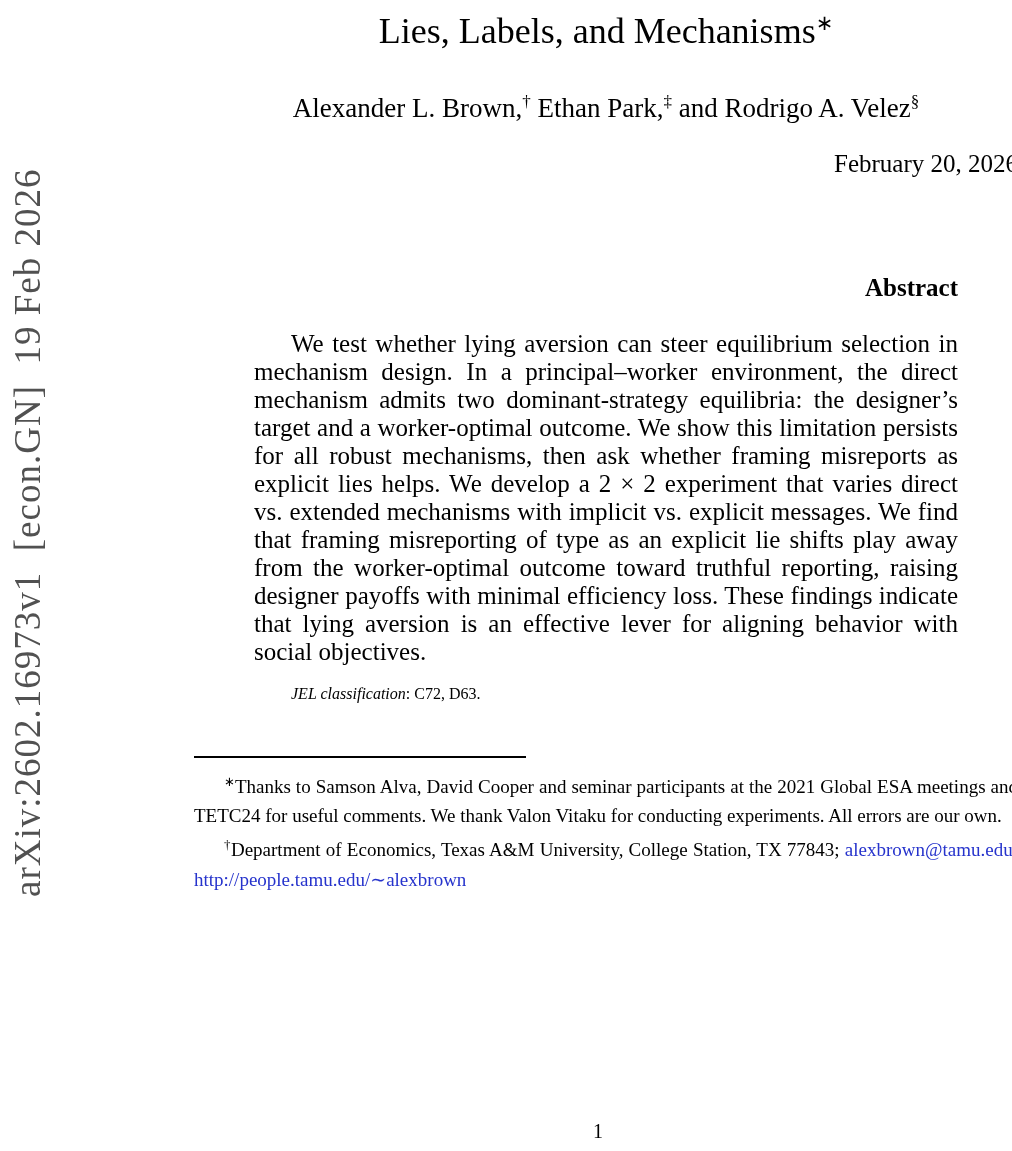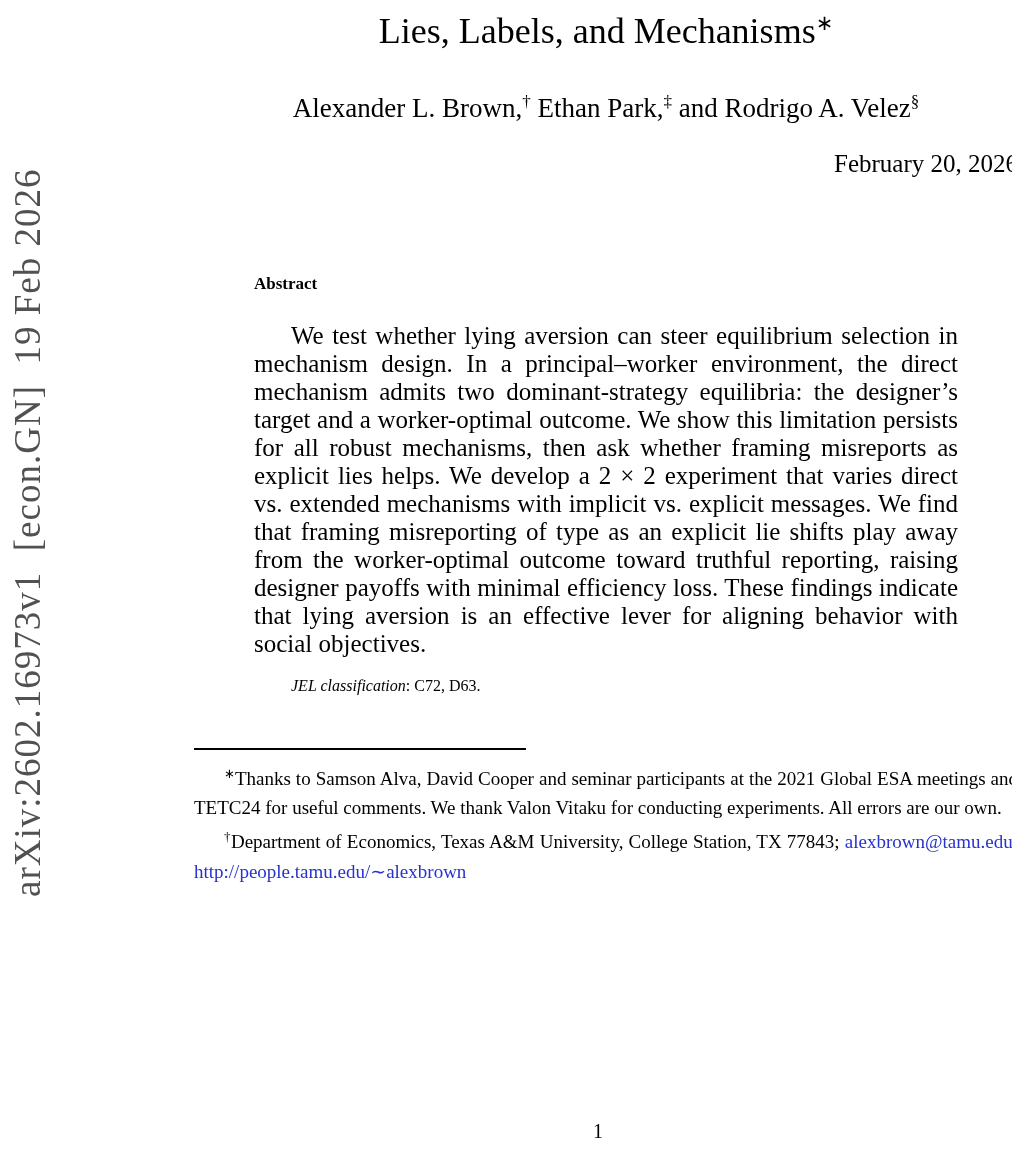--- a/index.html
+++ b/index.html
@@ -33,21 +33,21 @@
     font-weight: normal;
   }
   .title sup { font-size: 21px; }
 
   .authors { margin-top: 40px; text-align: center; font-size: 27px; }
   .authors sup { font-size: 17px; }
 
   .date { margin-top: 26px; text-align: right; font-size: 25px; }
 
   .abstract { margin: 96px auto 0 auto; width: 704px; }
-  .abstract-heading { text-align: left; font-weight: bold; font-size: 17px; }
+  .abstract-heading { text-align: right; font-weight: bold; font-size: 25px; }
   .abstract-body {
     margin: 28px 0 0 0;
     font-size: 25px; line-height: 28px;
     text-align: justify; text-indent: 37px;
   }
   .meta-line {
     margin: 0;
     font-size: 16px; line-height: 28px;
     text-align: justify; text-indent: 37px;
   }

